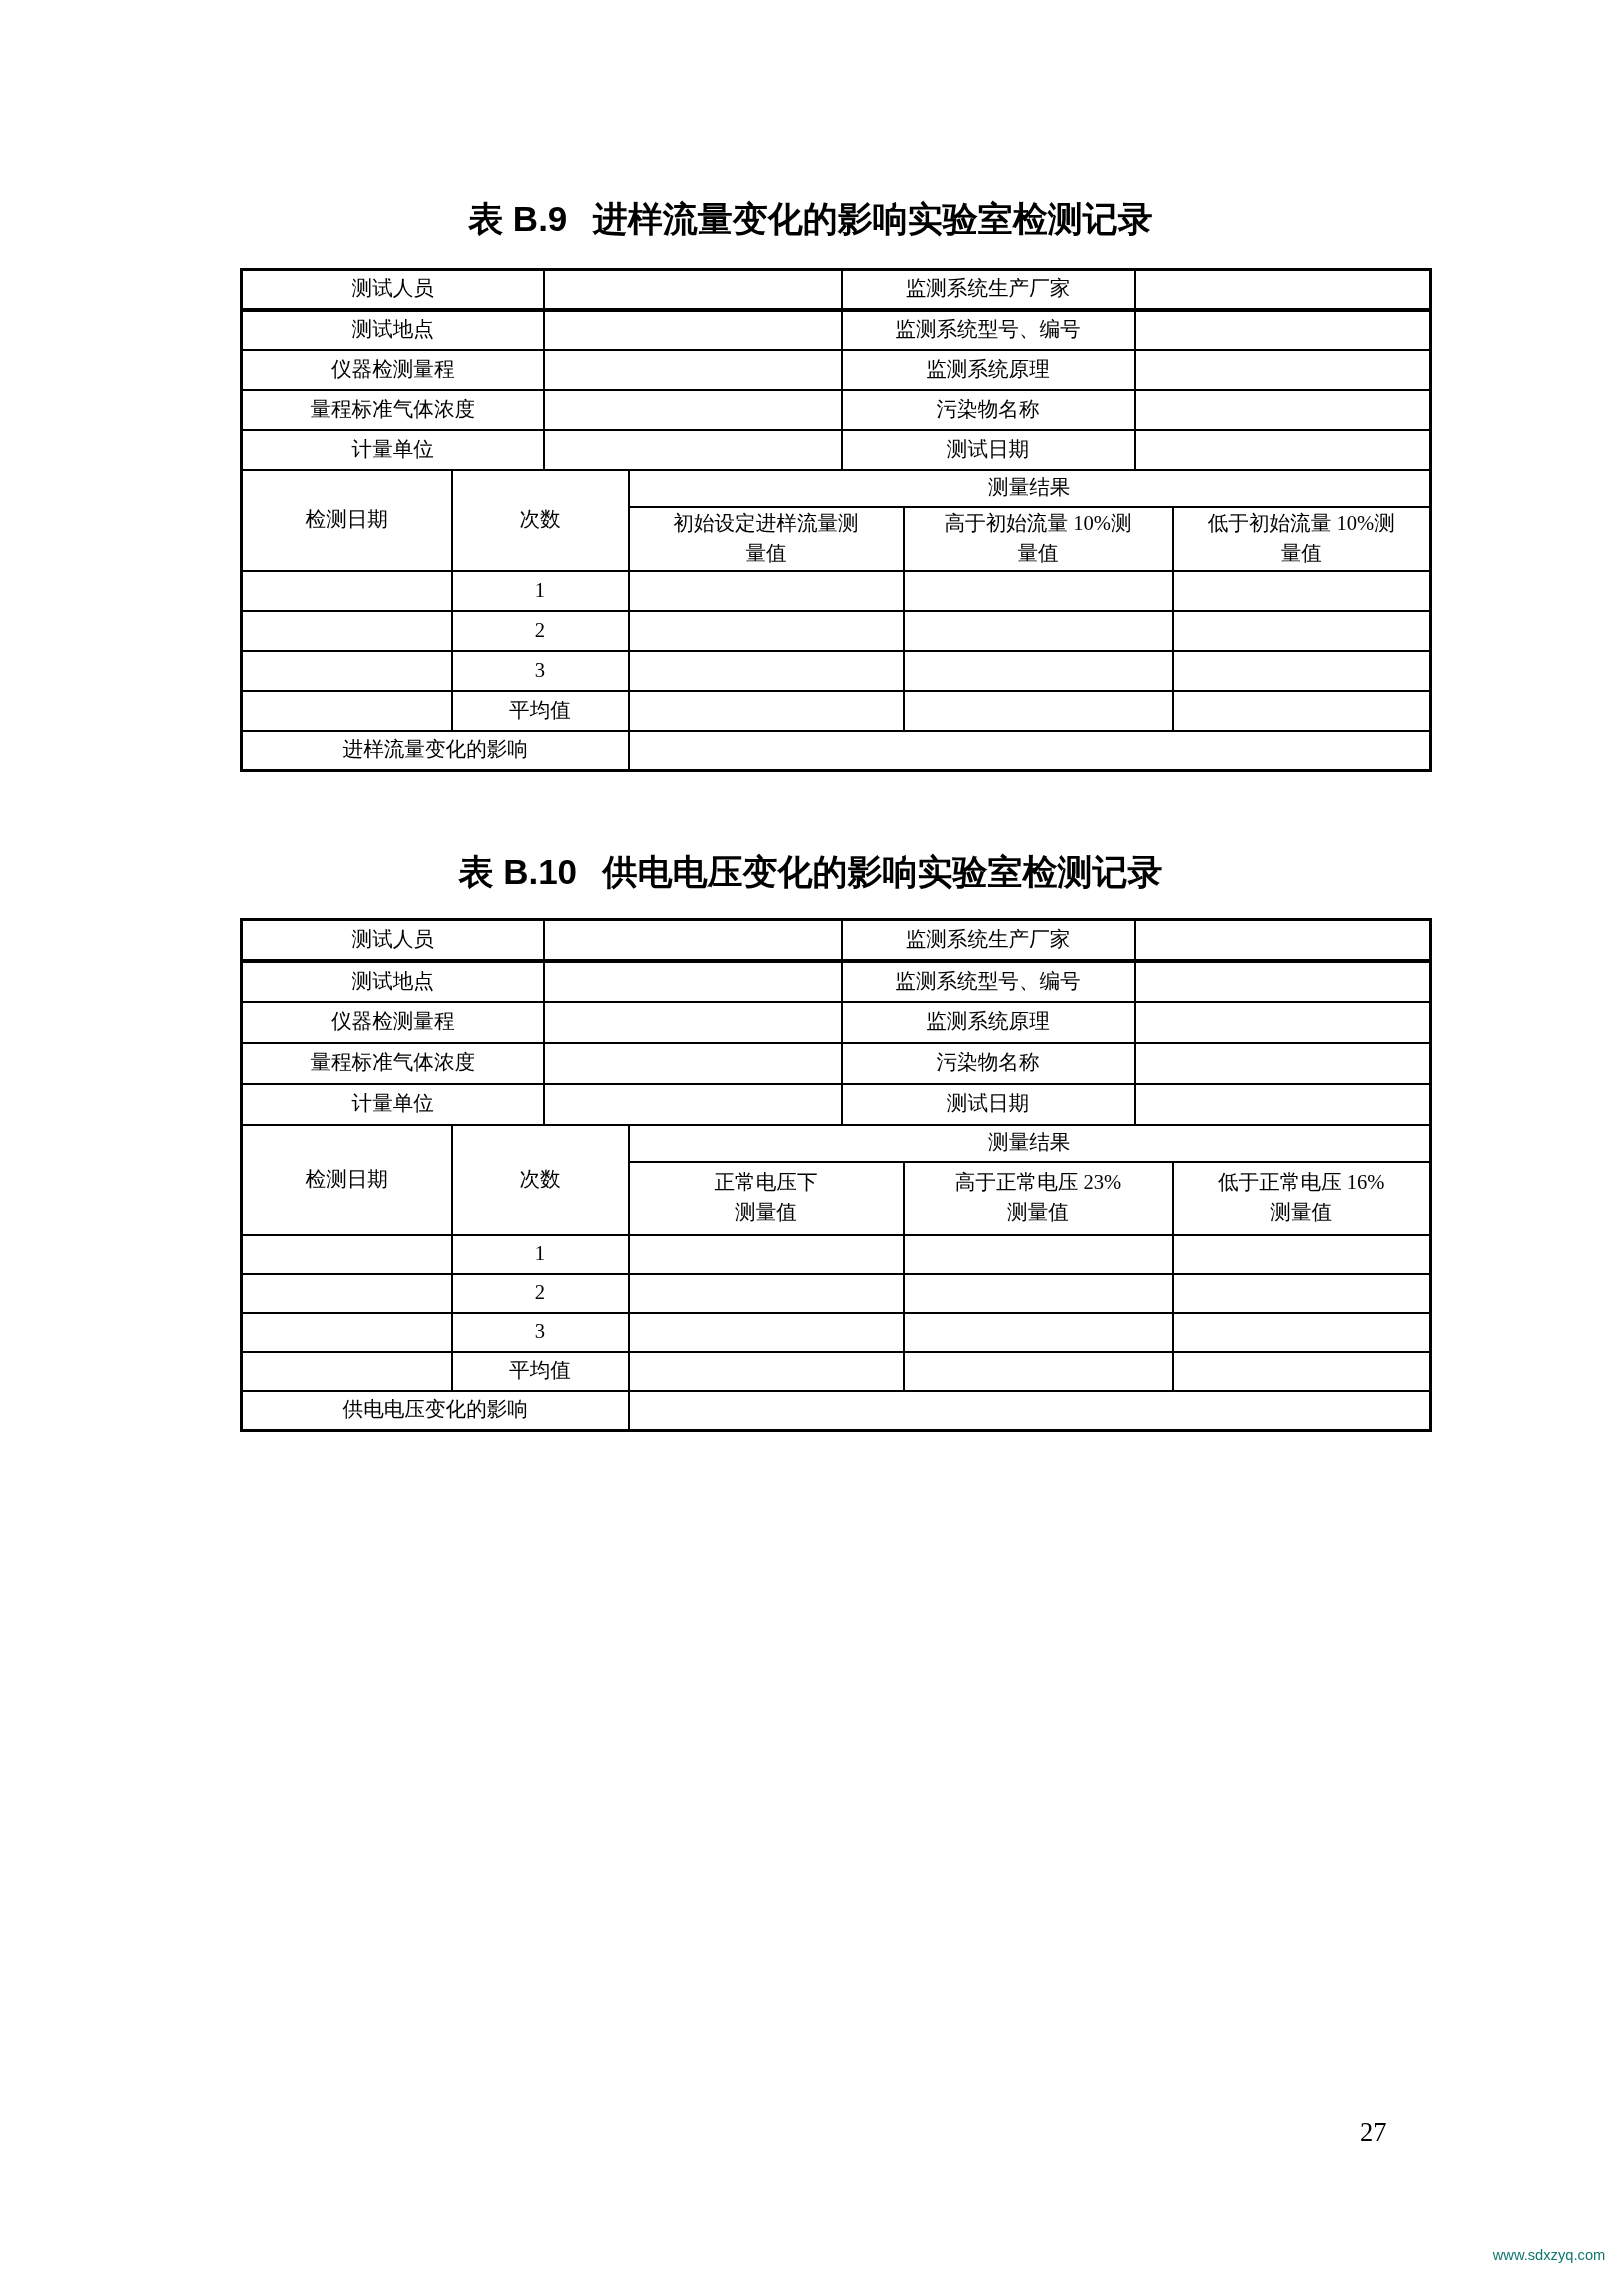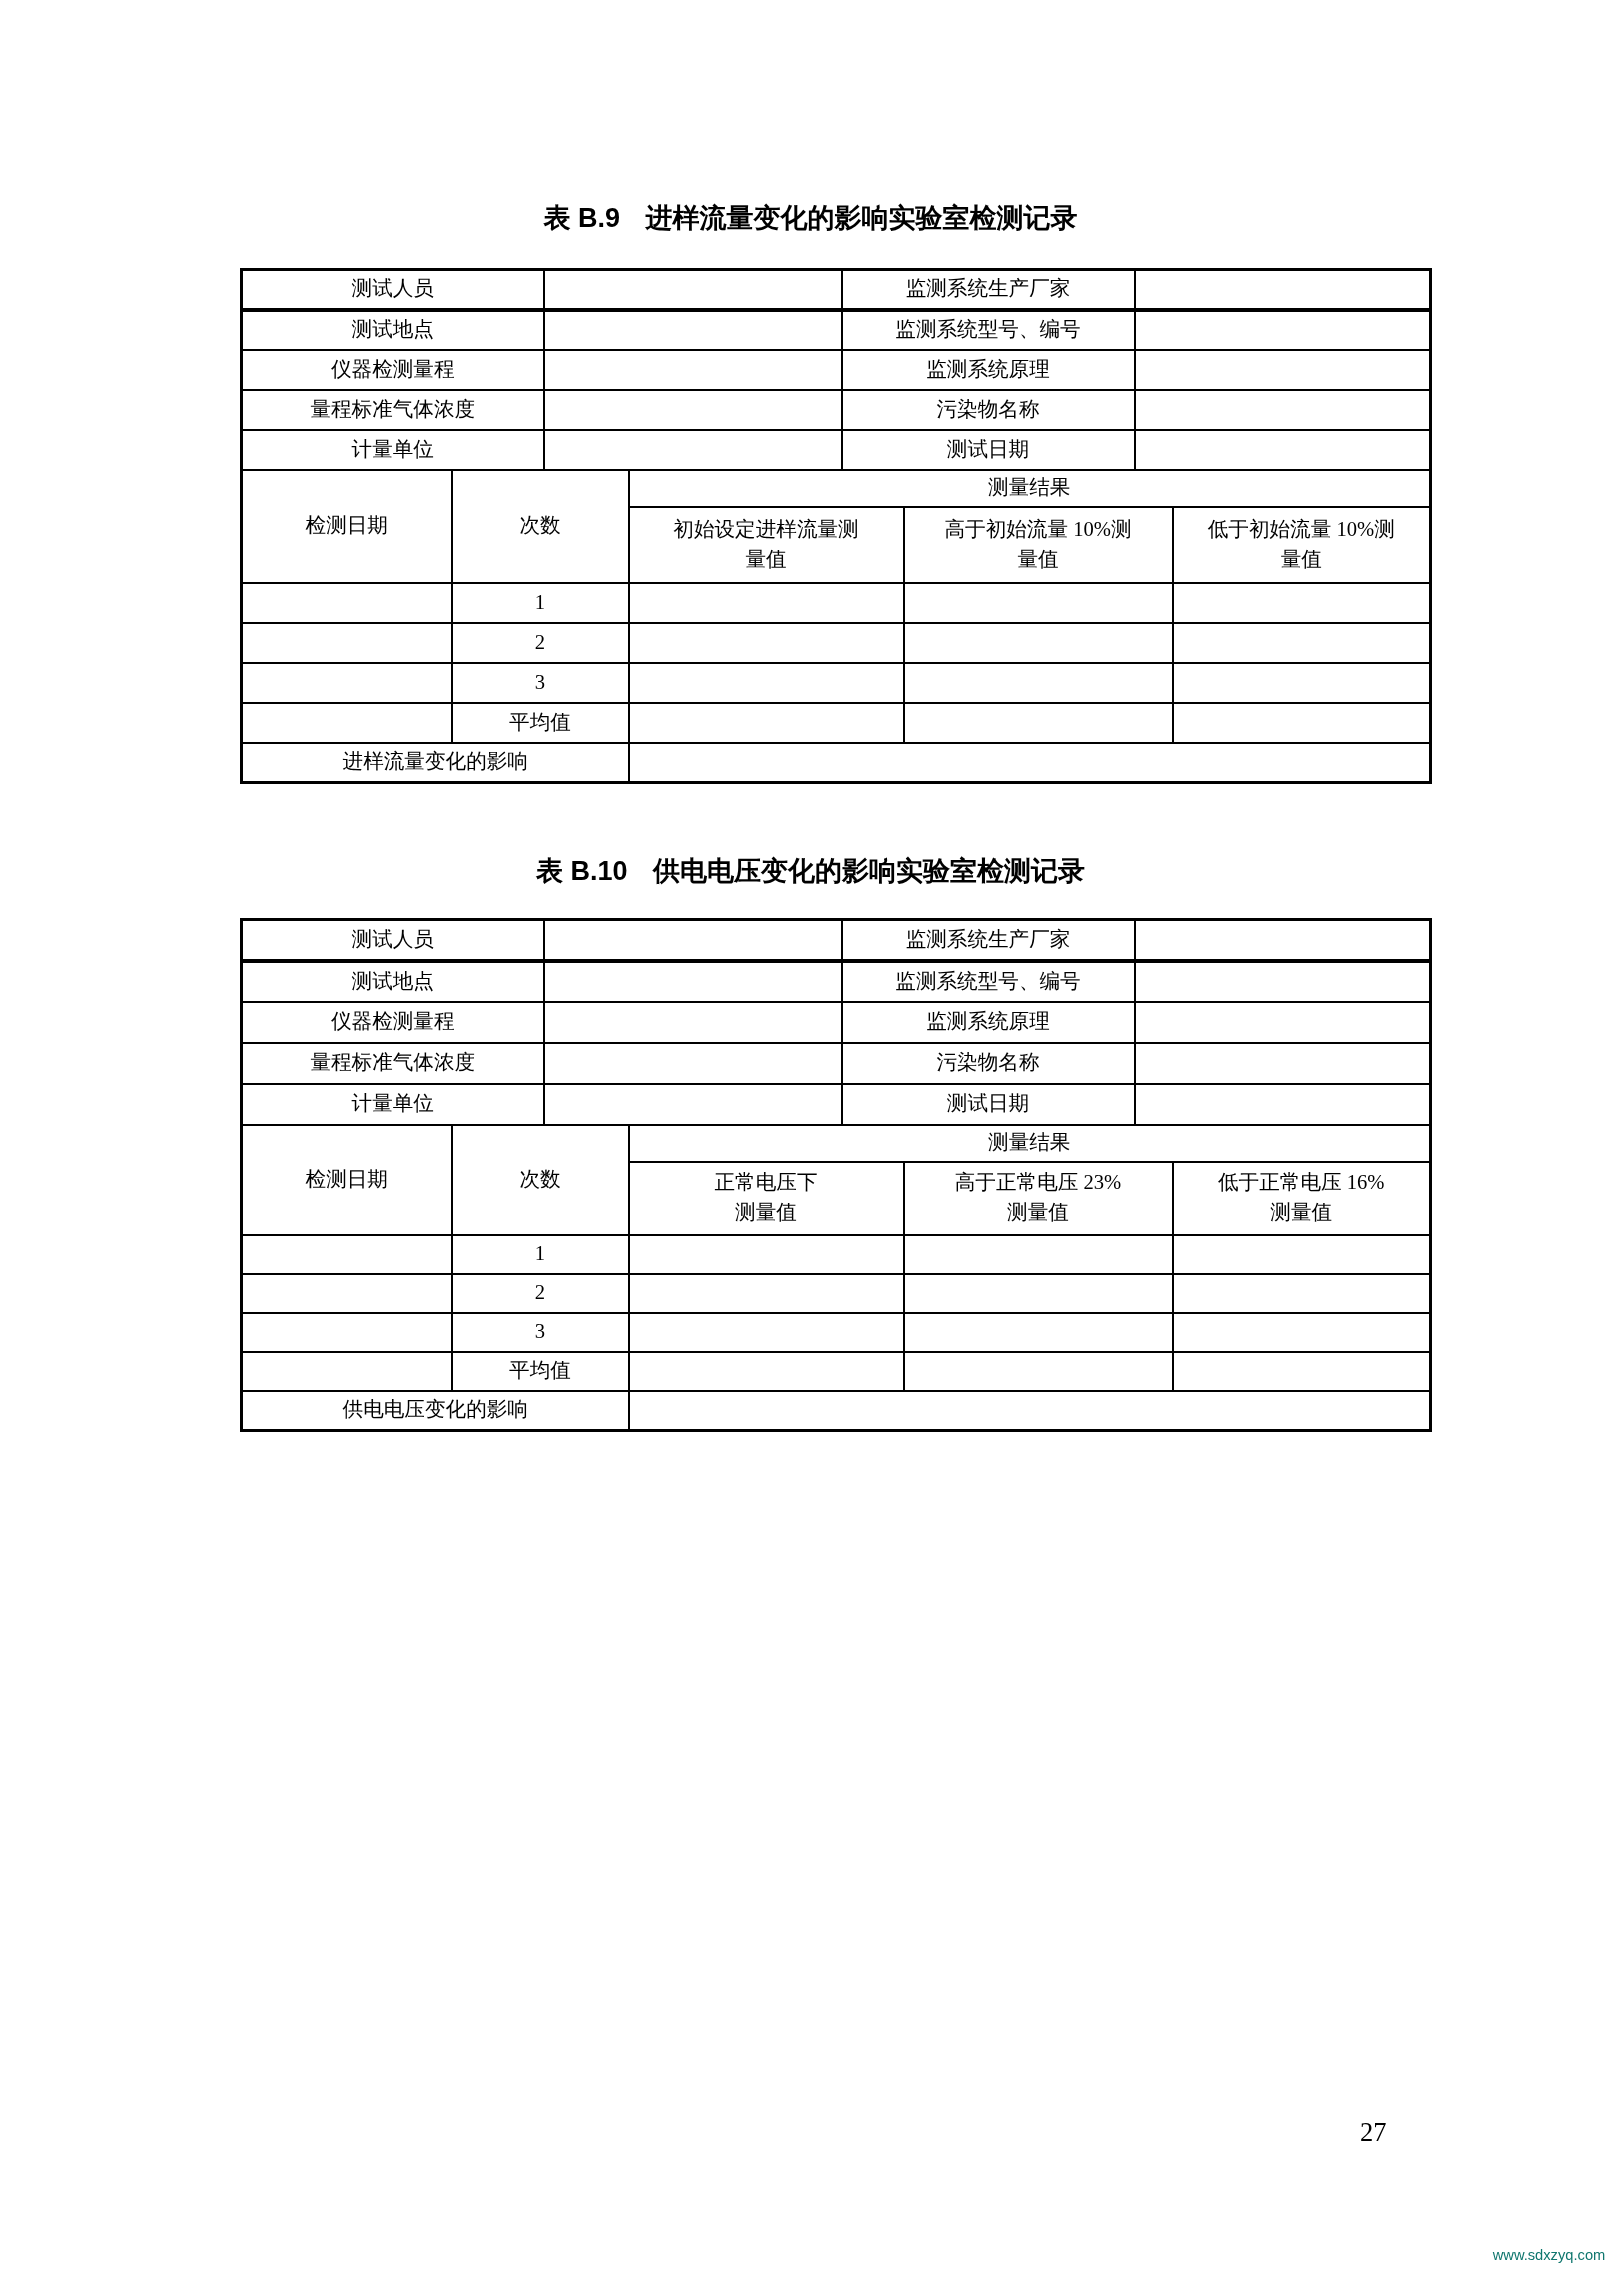--- a/index.html
+++ b/index.html
@@ -14,21 +14,21 @@
     font-family: "Liberation Serif", "DejaVu Serif", serif;
     color: #000;
   }
   .table-title {
     position: absolute;
     left: 216px;
     width: 1189px;
     text-align: center;
     font-family: "Liberation Sans", "DejaVu Sans", sans-serif;
     font-weight: bold;
-    font-size: 27px;
+    font-size: 35px;
     line-height: 33px;
     white-space: nowrap;
   }
   .title-rest { margin-left: 25.5px; }
 
   table.doc-table {
     position: absolute;
     border-collapse: collapse;
     table-layout: fixed;
     width: 1189px;
@@ -44,21 +44,21 @@
     line-height: 1.45;
     overflow: hidden;
   }
   tr.thick-bottom td { border-bottom: 4.9px solid #000; }
   td.subhead { white-space: pre-line; }
 
   .h38 { height: 37px; }
   .h40 { height: 39px; }
   .h41 { height: 40px; }
   .h42 { height: 41px; }
-  .h65 { height: 76px; }
+  .h65 { height: 64px; }
   .h68 { height: 73px; }
 
   .page-number {
     position: absolute;
     left: 1360px;
     top: 2117px;
     font-size: 26.5px;
     font-family: "Liberation Serif", "DejaVu Serif", serif;
     text-align: center;
   }

